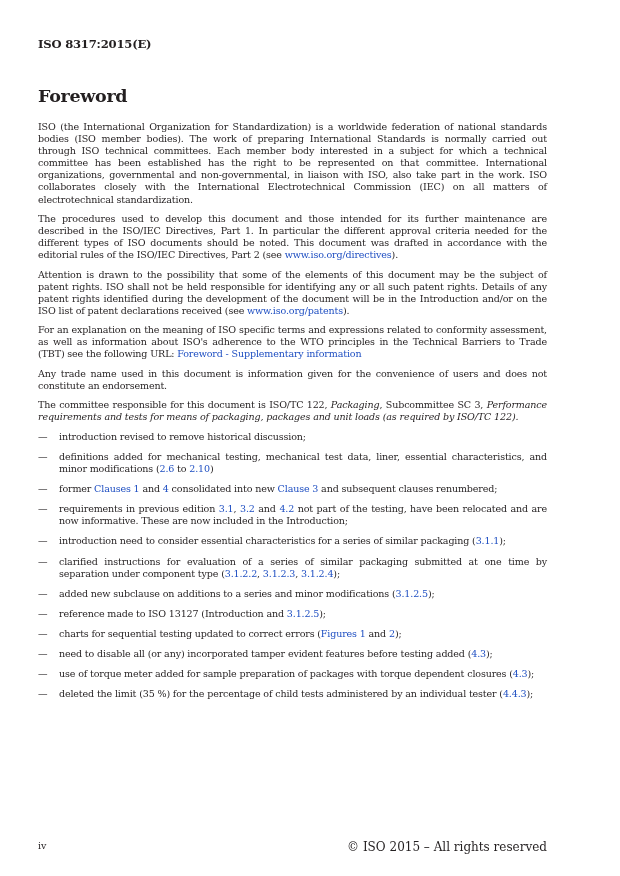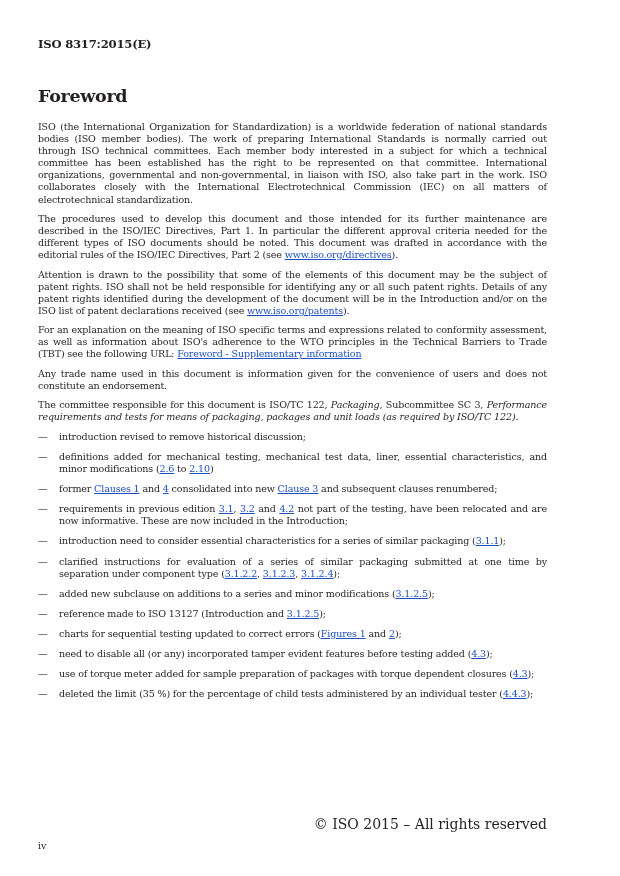--- a/index.html
+++ b/index.html
@@ -2,26 +2,26 @@
 <html><head>
 <meta charset="utf-8">
 <style>
   html, body { margin:0; padding:0; background:#ffffff; }
   body { width:620px; height:876px; position:relative; overflow:hidden;
          font-family: "DejaVu Serif", "Liberation Serif", serif; color:#231f20; }
   .hdr { position:absolute; left:38px; top:37px; font-weight:bold; font-size:11.6px; letter-spacing:-0.2px;text-align:center; }
   .title { position:absolute; left:38px; top:86px; font-weight:bold; font-size:17.5px; letter-spacing:-0.3px; }
   .body { position:absolute; left:38px; top:121px; width:509px; font-size:9.55px; line-height:12.1px; letter-spacing:-0.15px; }
   p { margin:0 0 7.3px 0; text-align:justify; }
-  a { color:#1f4fc2; text-decoration:underline; }
+  a { color:#1f4fc2; }
   ul { list-style:none; margin:0; padding:0; }
   li { position:relative; padding-left:21px; margin:0 0 8px 0; text-align:justify; }
   li .dash { position:absolute; left:0; top:0; }
   .foot-l { position:absolute; left:38px; top:840px; font-size:9.5px; }
-  .foot-r { position:absolute; right:73px; top:816px; font-size:14px;margin-left:16px; }
+  .foot-r { position:absolute; right:73px; top:840px; font-size:12px;margin-left:16px; }
 </style>
 </head>
 <body>
 
 <div class="hdr">ISO 8317:2015(E)</div>
 <div class="title">Foreword</div>
 
 <div class="body">
   <p>ISO (the International Organization for Standardization) is a worldwide federation of national standards bodies (ISO member bodies). The work of preparing International Standards is normally carried out through ISO technical committees. Each member body interested in a subject for which a technical committee has been established has the right to be represented on that committee. International organizations, governmental and non-governmental, in liaison with ISO, also take part in the work. ISO collaborates closely with the International Electrotechnical Commission (IEC) on all matters of electrotechnical standardization.</p>
   <p><span>The procedures used to develop this document and those intended for its further maintenance are described in the ISO/IEC Directives, Part 1.  In particular the different approval criteria needed for the different types of ISO documents should be noted.  This document was drafted in accordance with the editorial rules of the ISO/IEC Directives, Part 2 (see </span><a>www.iso.org/directives</a><span>).</span></p>

